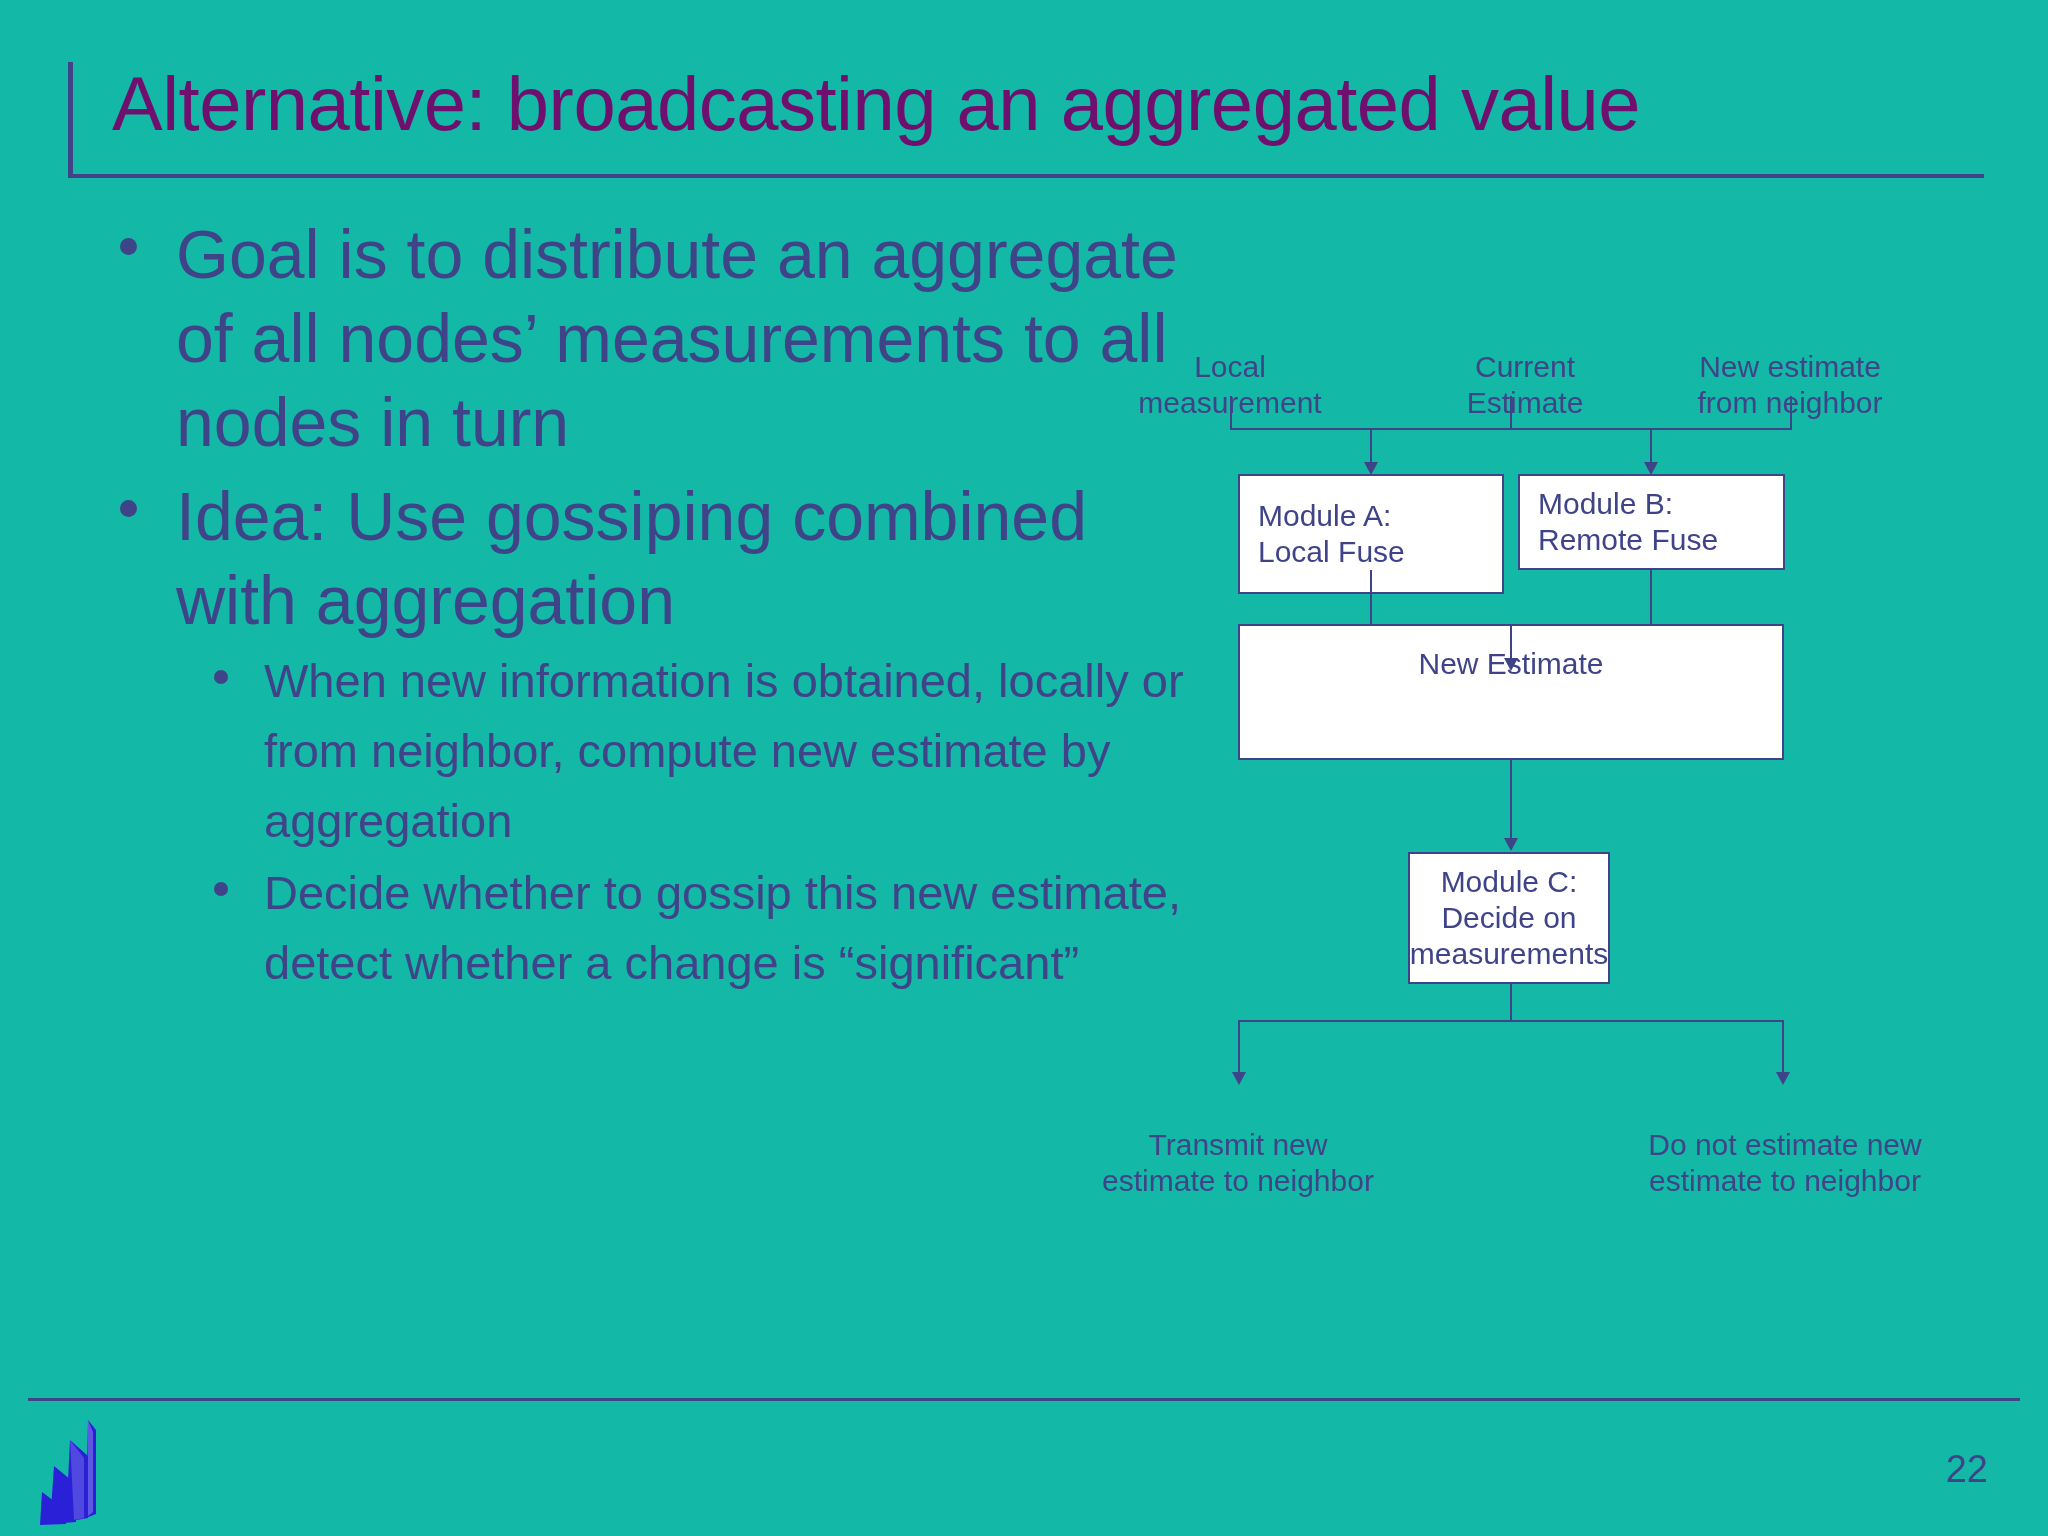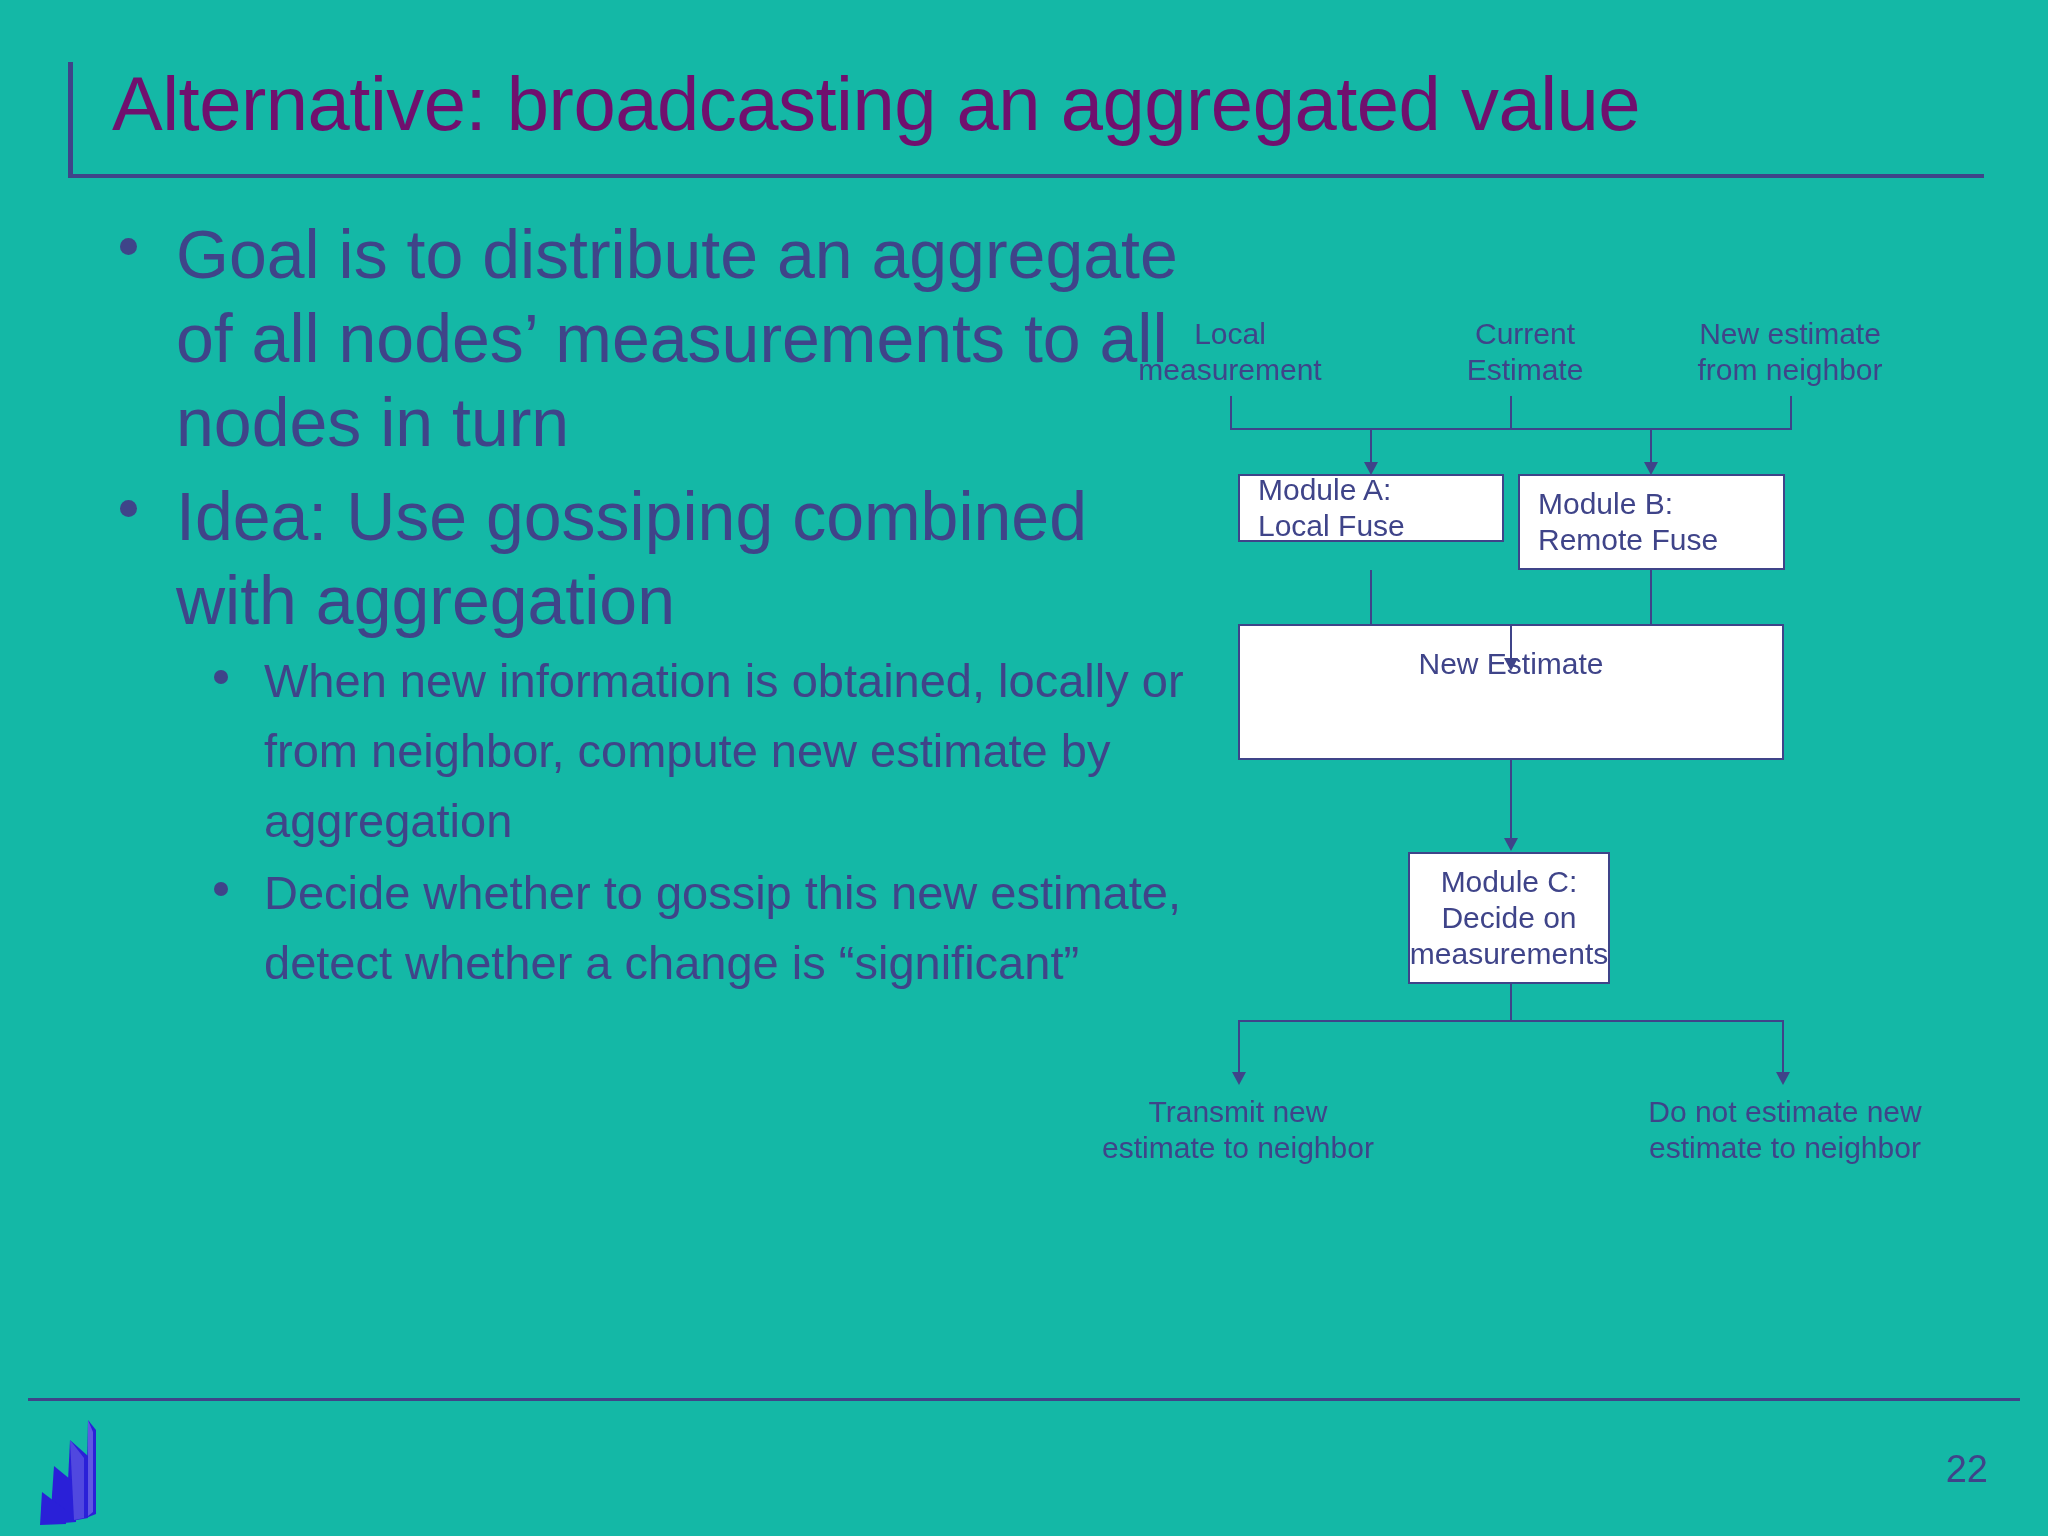--- a/index.html
+++ b/index.html
@@ -99,20 +99,21 @@
     height: 800px;
     color: #3f4489;
     font-size: 30px;
     line-height: 36px;
   }
   .diagram .lbl {
     position: absolute;
     text-align: center;
     color: #3f4489;
     white-space: nowrap;
+    margin-top: 33px;
   }
   .diagram .box {
     position: absolute;
     border: 2px solid #3f4489;
     background: #ffffff;
     box-sizing: border-box;
     display: flex;
     flex-direction: column;
     align-items: center;
     justify-content: center;
@@ -217,21 +218,21 @@
     <div class="vline" style="left:650px; top:80px; height:34px;"></div>
 
     <div class="hline" style="left:90px; top:112px; width:282px;"></div>
     <div class="vline" style="left:230px; top:112px; height:38px;"></div>
     <div class="arrowhead" style="left:224px; top:146px;"></div>
 
     <div class="hline" style="left:370px; top:112px; width:282px;"></div>
     <div class="vline" style="left:510px; top:112px; height:38px;"></div>
     <div class="arrowhead" style="left:504px; top:146px;"></div>
 
-    <div class="box" style="left:98px; top:158px; width:266px; height:68px; align-items:flex-start; padding-left:18px;">
+    <div class="box" style="left:98px; top:158px; width:266px; height:120px; align-items:flex-start; padding-left:18px;">
       <div>Module A:</div>
       <div>Local Fuse</div>
     </div>
 
     <div class="box" style="left:378px; top:158px; width:267px; height:96px; align-items:flex-start; padding-left:18px;">
       <div>Module B:</div>
       <div>Remote Fuse</div>
     </div>
 
     <div class="box" style="left:98px; top:308px; width:546px; height:136px; justify-content:flex-start; padding-top:20px;">

